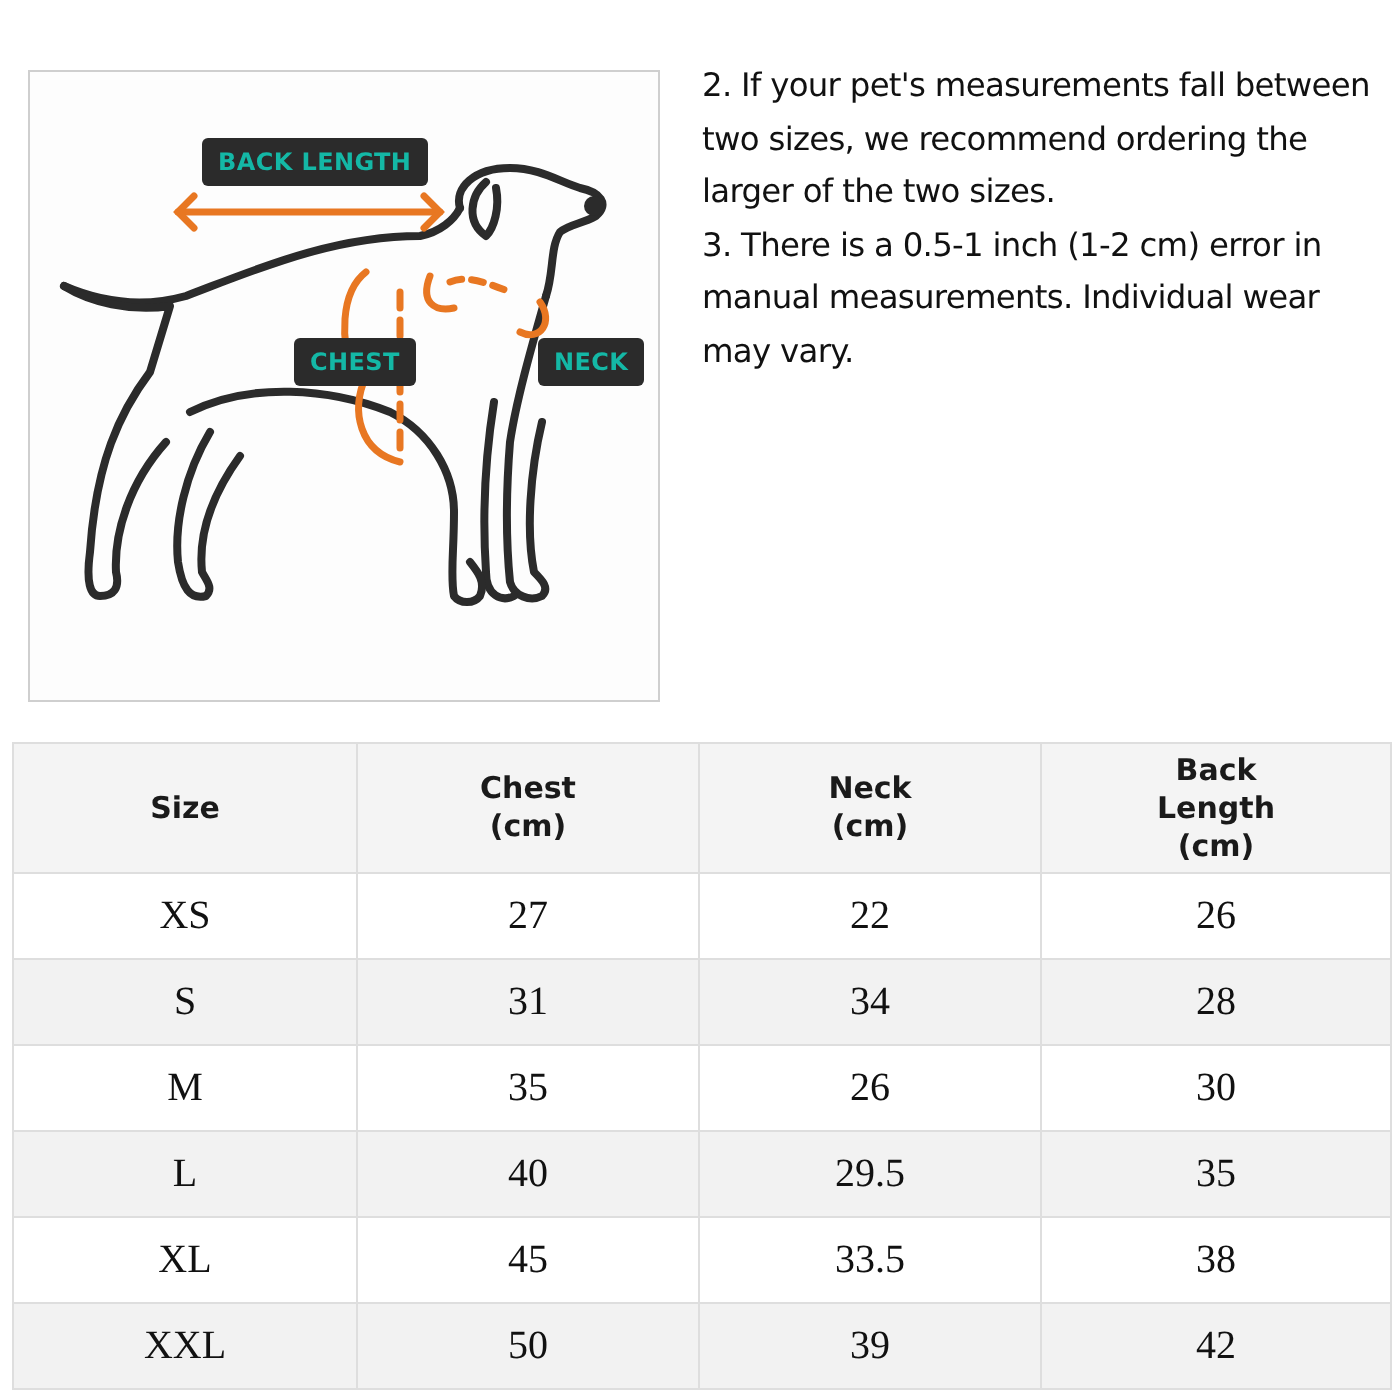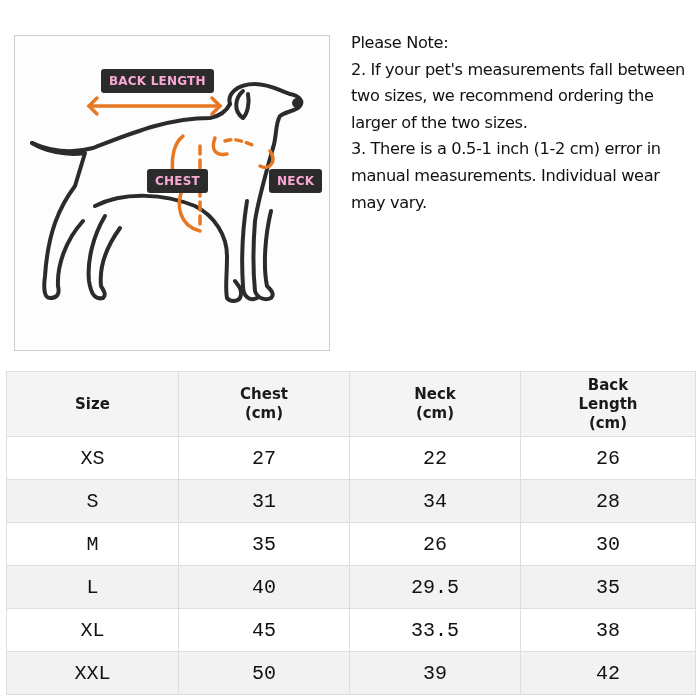--- a/index.html
+++ b/index.html
@@ -6,21 +6,21 @@
   body {
     width:700px; height:700px; background:#ffffff; position:relative; overflow:hidden;
     font-family:"Liberation Sans", "DejaVu Sans", sans-serif; color:#1a1a1a;
   }
   .diagram-box {
     position:absolute; left:14px; top:35px; width:316px; height:316px;
     border:1px solid #cfcfcf; background:#fdfdfd; box-sizing:border-box;
   }
   .diagram-box svg { position:absolute; left:0; top:0; }
   .label-tag {
-    position:absolute; background:#2b2b2b; color:#f9a8d4; font-weight:bold;
+    position:absolute; background:#2b2b2b; color:#14b8a6; font-weight:bold;
     font-size:12px; border-radius:3px; padding:5px 8px; letter-spacing:0.2px;
     font-family:"DejaVu Sans", sans-serif;
   }
   .notes {
     position:absolute; left:351px; top:30px; width:345px;
     font-size:16.2px; line-height:26.6px; color:#111;
     font-family:"DejaVu Sans", sans-serif; letter-spacing:-0.35px;
   }
   .notes p { margin:0; }
   table.size-table {
@@ -28,21 +28,21 @@
     table-layout:fixed;
   }
   .size-table th, .size-table td {
     border:1px solid #dedede; text-align:center; vertical-align:middle; padding:0;
   }
   .size-table th {
     height:64px; font-size:15px; font-weight:bold; line-height:19px;
     font-family:"DejaVu Sans", sans-serif; background:#f4f4f4;
   }
   .size-table td {
-    height:42px; font-size:20px; font-family:Liberation Mono, monospace; color:#111;
+    height:42px; font-size:20px; font-family:Liberation Serif, serif; color:#111;
   }
   .size-table tr.odd td { background:#ffffff; }
   .size-table tr.even td { background:#f2f2f2; }
   .hdr-line { display:block; }
 </style>
 </head>
 <body>
 
 <div class="diagram-box">
   <svg width="316" height="316" viewBox="0 0 316 316">
@@ -73,21 +73,20 @@
       <path d="M255 115 C262 125 255 135 245 130"></path>
       <path d="M200 102 C195 115 202 120 212 118"></path>
     </g>
   </svg>
   <span class="label-tag" style="left:86px; top:33px;">BACK LENGTH</span>
   <span class="label-tag" style="left:132px; top:133px;">CHEST</span>
   <span class="label-tag" style="left:254px; top:133px;">NECK</span>
 </div>
 
 <div class="notes">
-  <p>Please Note:</p>
   <p>2. If your pet's measurements fall between two sizes, we recommend ordering the larger of the two sizes.</p>
   <p>3. There is a 0.5-1 inch (1-2 cm) error in manual measurements. Individual wear may vary.</p>
 </div>
 
 <table class="size-table">
   <colgroup>
       <col style="width:172px">
       <col style="width:171px">
       <col style="width:171px">
       <col style="width:175px">

